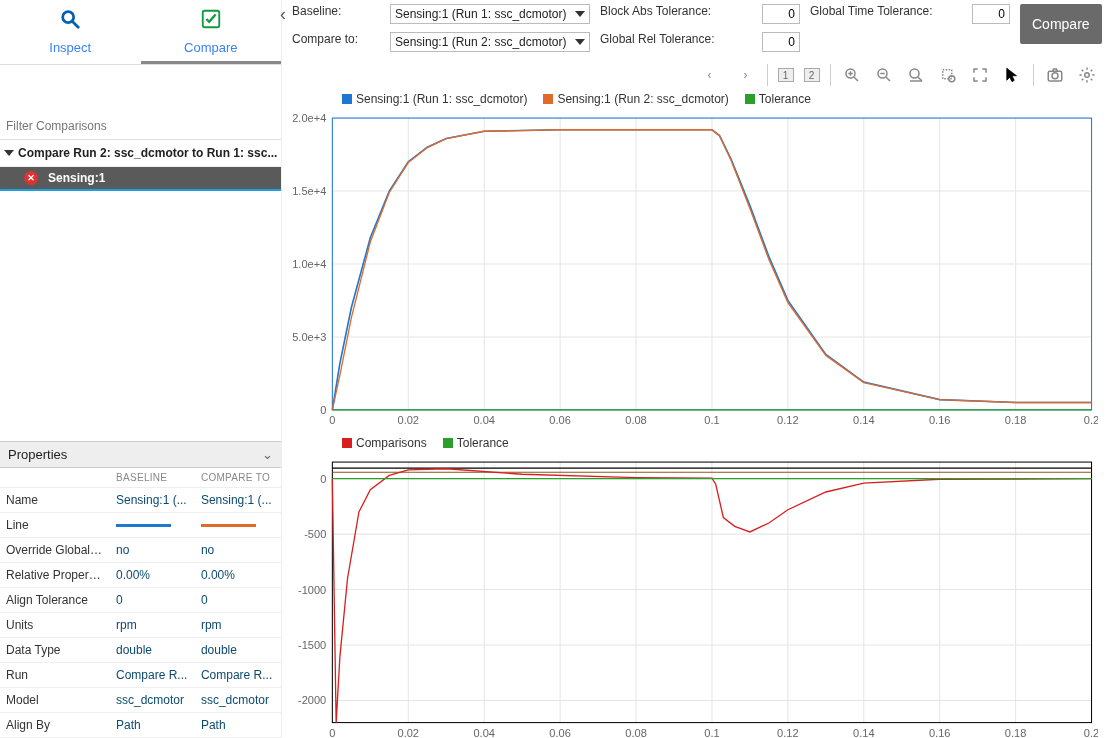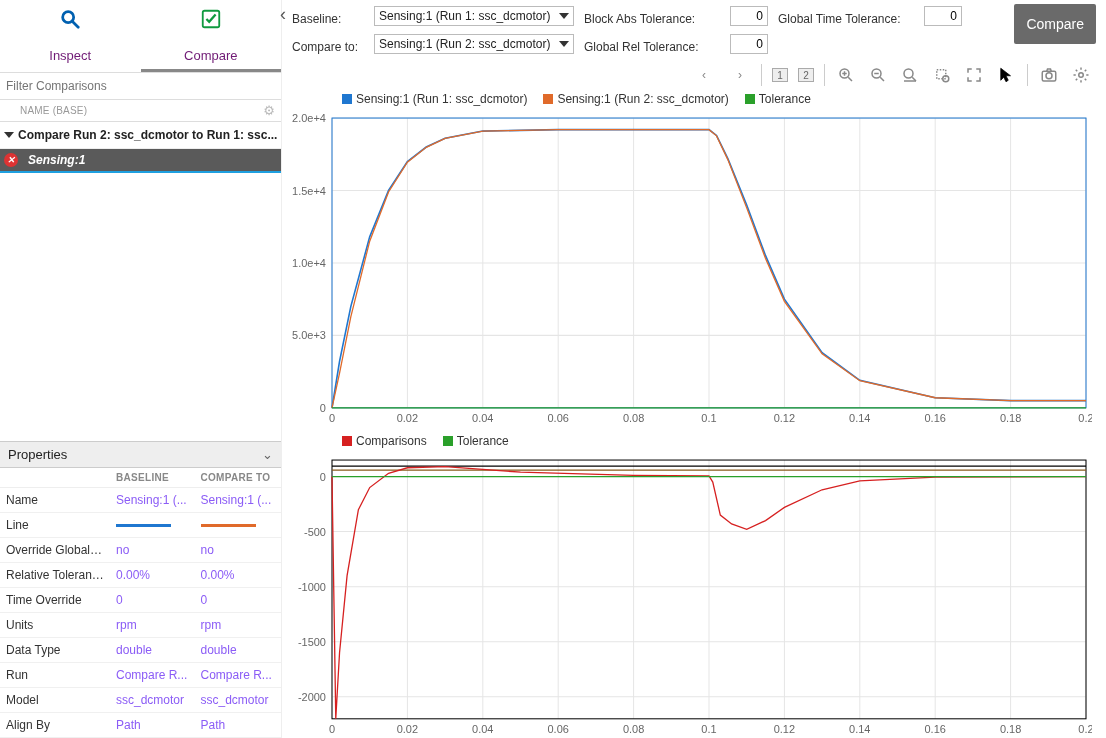--- a/index.html
+++ b/index.html
@@ -10,59 +10,59 @@
   .root { display:flex; width:100%; height:100%; }
   .left-pane { width:282px; flex-shrink:0; border-right:1px solid #eee; display:flex; flex-direction:column; }
   .right-pane { flex:1; display:flex; flex-direction:column; }
 
   
   .top-tabs { display:flex; border-bottom:1px solid #ddd; }
   .top-tab { flex:1; text-align:center; padding:8px 0 6px; cursor:pointer; }
   .top-tab .icon { font-size:22px; line-height:22px; display:block; }
   .top-tab.inspect .icon { color:#0060b0; font-weight:bold; }
   .top-tab.compare .icon { color:#109a40; }
-  .top-tab .lbl { display:block; margin-top:14px; font-size:13px; color:#701a75; }
+  .top-tab .lbl { display:block; margin-top:6px; font-size:13px; color:#3b82f6; }
   .top-tab.active { border-bottom:3px solid #888; }
 
   
-  .filter-row { border-bottom:1px solid #ddd; display:flex; align-items:flex-start; }
+  .filter-row { border-bottom:1px solid #ddd; display:flex; align-items:flex-start;margin-top:48px; }
   .filter-row input { border:none; flex:1; padding:6px 6px; font-size:12px; color:#888; }
 
   .name-base-row { display:flex; align-items:center; background:#fff; border-bottom:1px solid #ddd; font-size:10px; color:#999; padding:3px 6px 3px 20px; letter-spacing:0.2px;}
   .name-base-row .gear { margin-left:auto; color:#bbb; cursor:pointer; font-size:13px;}
 
   
   .tree-header { font-weight:bold; font-size:12px; padding:6px 4px 6px 4px; display:flex; align-items:center; white-space:nowrap; overflow:hidden; text-overflow:ellipsis; cursor:pointer; border-bottom:1px solid #eee;}
   .tree-header .tri { display:inline-block; width:0;height:0; border-left:5px solid transparent; border-right:5px solid transparent; border-top:6px solid #333; margin-right:4px; }
-  .sig-row { background:#5a5a5a; color:#fff; padding:4px 4px; display:flex; align-items:center; border-bottom:2px solid #1ea0e0; cursor:pointer;font-style:italic;}
+  .sig-row { background:#5a5a5a; color:#fff; padding:4px 24px; display:flex; align-items:center; border-bottom:2px solid #1ea0e0; cursor:pointer;}
   .sig-row .badge { width:14px; height:14px; border-radius:50%; background:#d33; display:flex; align-items:center; justify-content:center; margin-right:10px; font-weight:bold; font-size:10px;}
   .sig-row .badge::after{content:"✕"; color:#fff; font-size:9px;}
   .sig-row .txt { font-weight:bold; }
 
   .tree-spacer { flex:1; }
 
   
   .props-header { background:#eee; border-top:1px solid #ccc; border-bottom:1px solid #ccc; padding:5px 8px; font-size:13px; display:flex; align-items:center; cursor:pointer;}
   .props-header .chev { margin-left:auto; color:#666; }
   .props-table { width:100%; border-collapse:collapse; font-size:12px; }
-  .props-table th { text-align:left; font-weight:bold; font-size:10px; color:#888; padding:4px 6px; border-bottom:1px solid #eee; letter-spacing:0.3px;}
-  .props-table td { padding:5px 6px; border-bottom:1px solid #f0f0f0; color:#8b5cf6; white-space:nowrap; overflow:hidden; text-overflow:ellipsis; max-width:80px;}
+  .props-table th { text-align:left; font-weight:normal; font-size:10px; color:#888; padding:4px 6px; border-bottom:1px solid #eee; letter-spacing:0.3px;}
+  .props-table td { padding:5px 6px; border-bottom:1px solid #f0f0f0; color:#0c4a6e; white-space:nowrap; overflow:hidden; text-overflow:ellipsis; max-width:80px;}
   .props-table td.name { color:#333; }
   .props-table tr.hl td { background:#ffe8cc; }
   .props-table td.name-bold { font-weight:bold; color:#000;}
   .line-swatch { display:block; height:3px; width:55px; }
   .line-blue { background:#1f77d0; }
   .line-orange { background:#e06a2a; }
 
   
   
   .criteria { display:flex; align-items:flex-start; gap:10px; padding:4px 10px 6px 10px; position:relative;}
   .criteria .back-chevron { position:absolute; left:-2px; top:4px; color:#555; font-size:18px; cursor:pointer;}
   .crit-col { display:flex; flex-direction:column; gap:6px; }
-  .crit-row { display:flex; align-items:flex-end; gap:6px; height:22px;}
+  .crit-row { display:flex; align-items:flex-start; gap:22px; height:22px;}
   .crit-row label { font-size:12px; color:#333; width:76px;}
   .crit-row label.wide { width:140px; }
   .crit-select { border:1px solid #bbb; background:#fff; height:20px; min-width:200px; display:flex; align-items:center; padding:0 4px; font-size:12px; cursor:pointer;}
   .crit-select .arr { margin-left:auto; width:0;height:0;border-left:5px solid transparent;border-right:5px solid transparent;border-top:6px solid #333;}
   .crit-input { width:38px; height:20px; border:1px solid #bbb; text-align:right; padding:0 4px; font-size:12px;}
   .compare-btn { margin-left:auto; background:#6a6a6a; color:#fff; border:none; padding:0 12px; height:40px; font-size:14px; cursor:pointer; border-radius:2px;}
 
   
   .plot-toolbar { display:flex; justify-content:flex-end; align-items:center; gap:10px; padding:4px 14px 4px 0; color:#888; }
   .plot-toolbar .sep { width:1px; height:22px; background:#ccc; }
@@ -114,24 +114,20 @@
               <path d="M7 12 l3 3 l7 -8" fill="none" stroke="#109a40" stroke-width="2.5"></path>
             </svg>
         </span>
         <span class="lbl">Compare</span>
       </div>
     </div>
 
     <div class="filter-row">
       <input type="text" placeholder="Filter Comparisons" style="">
     </div>
-    <div class="name-base-row">
-      <span>NAME (BASE)</span>
-      <span class="gear">⚙</span>
-    </div>
 
     <div class="tree-header">
       <span class="tri"></span>
       <span>Compare Run 2: ssc_dcmotor to Run 1: ssc...</span>
     </div>
     <div class="sig-row">
       <span class="badge"></span>
       <span class="txt">Sensing:1</span>
     </div>
 
@@ -163,26 +159,26 @@
             <td>
               <span class="line-swatch line-orange"></span>
             </td>
           </tr>
           <tr>
             <td class="name">Override Global T...</td>
             <td>no</td>
             <td>no</td>
           </tr>
           <tr>
-            <td class="name">Relative Tolerance</td>
+            <td class="name">Relative Properties</td>
             <td>0.00%</td>
             <td>0.00%</td>
           </tr>
           <tr>
-            <td class="name">Time Override</td>
+            <td class="name">Align Tolerance</td>
             <td>0</td>
             <td>0</td>
           </tr>
           <tr>
             <td class="name">Units</td>
             <td>rpm</td>
             <td>rpm</td>
           </tr>
           <tr>
             <td class="name">Data Type</td>

